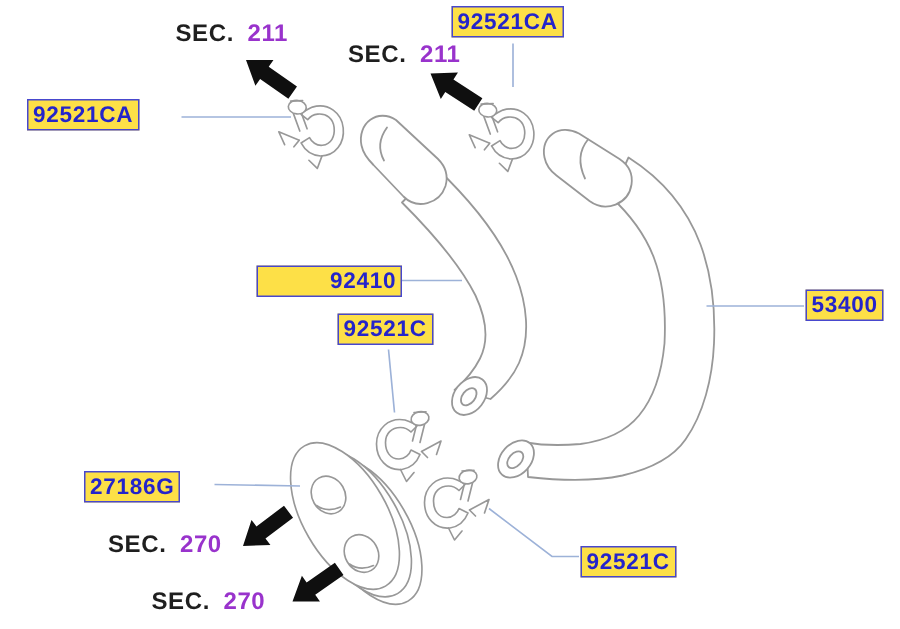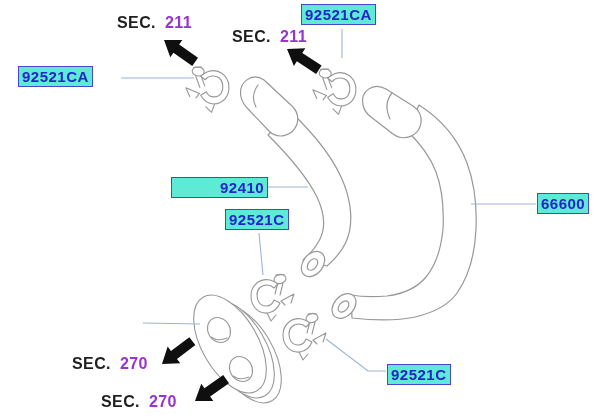--- a/index.html
+++ b/index.html
@@ -4,21 +4,21 @@
 <style>
   html,body{margin:0;padding:0;background:#ffffff;}
   #canvas{
     position:relative;width:600px;height:419px;background:#ffffff;overflow:hidden;
     font-family:"Liberation Sans",sans-serif;
   }
   #art{position:absolute;left:0;top:0;}
   .part-label{
     position:absolute;
     color:#2424cb;
-    background:#5eead4;
+    background:#fde047;
     border:1px solid #4747ce;
     font-size:15px;font-weight:700;letter-spacing:.5px;
     line-height:17px;padding:1px 3px;
     white-space:nowrap;cursor:pointer;
   }
   .sec-ref{
     position:absolute;font-size:16px;font-weight:700;letter-spacing:.4px;
     white-space:nowrap;cursor:pointer;
   }
   .sec-prefix{color:#1f1f1f;}
@@ -89,24 +89,25 @@
       <path d="M0,0 L-15,-10.5 L-15,-5 L-38,-5 L-38,5 L-15,5 L-15,10.5 Z" transform="translate(195,401) rotate(145)"></path>
     </g>
   </svg>
 
   <div class="part-label" style="left:18px;top:66px;">92521CA</div>
 
   <div class="part-label" style="left:301px;top:4px;">92521CA</div>
 
   <div class="part-label" style="left:171px;top:177px;padding-left:48px;">92410</div>
 
-  <div class="part-label" style="left:537px;top:193px;">66600</div>
+  <div class="part-label" style="left:537px;top:193px;">53400</div>
 
   <div class="part-label" style="left:225px;top:209px;">92521C</div>
 
+  <div class="part-label" style="left:56px;top:314px;">27186G</div>
 
   <div class="part-label" style="left:387px;top:364px;">92521C</div>
 
   <div class="sec-ref" style="left:117px;top:14px;">
     <span class="sec-prefix">SEC.</span><span class="sec-number">211</span>
   </div>
 
   <div class="sec-ref" style="left:232px;top:28px;">
     <span class="sec-prefix">SEC.</span><span class="sec-number">211</span>
   </div>

